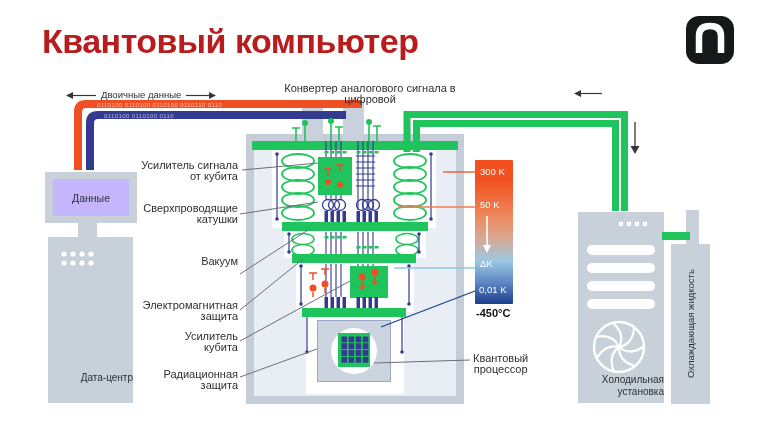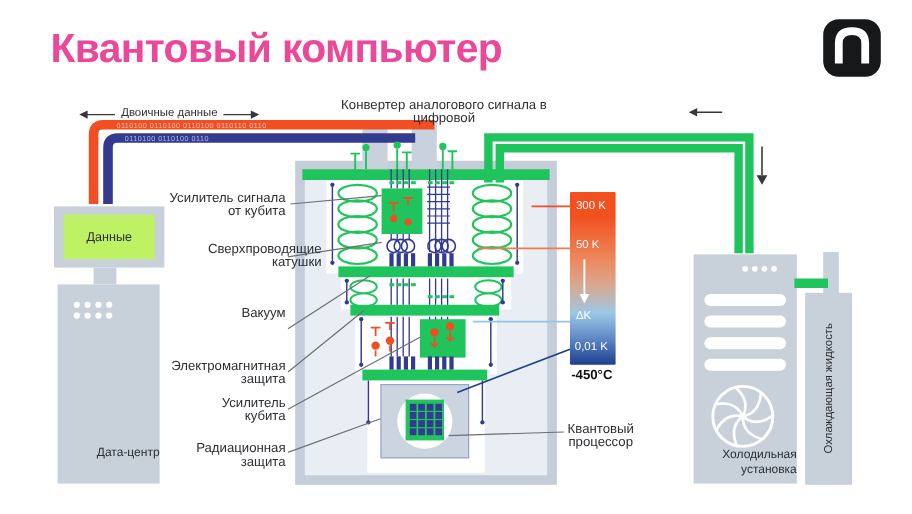--- a/index.html
+++ b/index.html
@@ -4,21 +4,21 @@
 <style>
   :root{
     --orange:#F04E23; --navy:#333A8F; --green:#1FC45C;
     --structure-gray:#C8D1DA; --shell-fill:#E9EEF5; --shell-border:#C5CED8;
     --cold-blue:#1C3F8E; --sky-blue:#8FC6E8; --salmon:#F07B52; --ink:#2C2F33;
   }
   html,body{margin:0;padding:0;background:#fff;}
   .stage{position:relative;width:760px;height:428px;background:#fff;overflow:hidden;
          font-family:"Liberation Sans",sans-serif;}
   .abs{position:absolute;}
-  .page-title{left:42px;top:22px;font-size:34px;font-weight:800;letter-spacing:-.5px;color:#ec4899;}
+  .page-title{left:42px;top:22px;font-size:34px;font-weight:800;letter-spacing:-.5px;color:#b91c1c;}
   .logo{left:686px;top:16px;width:48px;height:48px;background:#17181a;border-radius:13px;}
 
   
   .lbl{position:absolute;font-size:11px;line-height:11px;color:var(--ink);white-space:pre-line;}
   .lbl.r{text-align:right;}
   .lbl.c{text-align:center;}
   .arrow-label{position:absolute;display:flex;align-items:flex-start;gap:5px;font-size:9.5px;color:var(--ink);}
   .arrow-label svg{flex:none;}
 
   
@@ -31,21 +31,21 @@
   .proc-window{left:331px;top:328px;width:46px;height:46px;border-radius:50%;background:#fff;}
   .proc-chip{left:338px;top:333px;width:32px;height:34px;background:var(--green);}
 
   
   .tempbar{left:475px;top:160px;width:38px;height:144px;border-radius:1px;
     background:linear-gradient(180deg,#F2501F 0%,#F2501F 14%,#EF6B3C 26%,#ED8A60 40%,#D9A890 54%,#9CC8E4 70%,#5E87C4 85%,#1C3F8E 100%);}
   .tlabel{position:absolute;color:#fff;font-weight:400;font-size:9.5px;}
 
   
   .monitor{left:45px;top:172px;width:92px;height:51px;background:var(--structure-gray);}
-  .screen{left:53px;top:179px;width:76px;height:37px;background:#bef264;display:flex;align-items:center;justify-content:center;
+  .screen{left:53px;top:179px;width:76px;height:37px;background:#c4b5fd;display:flex;align-items:center;justify-content:center;
           font-size:10.5px;color:var(--ink);}
   .stand{left:78px;top:223px;width:19px;height:14px;background:var(--structure-gray);}
   .tower{left:48px;top:237px;width:85px;height:166px;background:var(--structure-gray);}
   .fridge{left:578px;top:212px;width:86px;height:191px;background:var(--structure-gray);}
   .slat{position:absolute;left:587px;width:68px;height:10px;border-radius:5px;background:#fff;}
   .tank-neck{left:686px;top:210px;width:13px;height:36px;background:var(--structure-gray);}
   .tank{left:671px;top:244px;width:39px;height:160px;background:var(--structure-gray);}
   .tank-label{position:absolute;inset:0;display:flex;align-items:center;justify-content:center;
     writing-mode:vertical-rl;transform:rotate(180deg);font-size:9.5px;color:var(--ink);}
   .unit-label{position:absolute;text-align:right;font-size:10px;line-height:12px;color:var(--ink);white-space:pre-line;}
@@ -349,21 +349,21 @@
 
   <div class="arrow-label" style="left:574px;top:87px;">
     <svg width="28" height="9" viewBox="0 0 28 9" style="margin-top:2px;">
       <line x1="28" y1="4.5" x2="6" y2="4.5" class="sD" stroke-width="1.2"></line>
         <polygon points="7,1 7,8 0,4.5" class="fD"></polygon>
     </svg>
   </div>
 
   <div class="lbl r" style="right:522px;top:160px;">Усилитель сигнала
 от кубита</div>
-  <div class="lbl r" style="right:492px;top:203px;text-align:right;">Сверхпроводящие
+  <div class="lbl r" style="right:522px;top:203px;text-align:right;">Сверхпроводящие
 катушки</div>
   <div class="lbl r" style="right:522px;top:256px;">Вакуум</div>
   <div class="lbl r" style="right:522px;top:300px;">Электромагнитная
 защита</div>
   <div class="lbl r" style="right:522px;top:331px;">Усилитель
 кубита</div>
   <div class="lbl r" style="right:522px;top:369px;">Радиационная
 защита</div>
   <div class="lbl" style="left:473px;top:353px;text-align:center;">Квантовый
 процессор</div>

